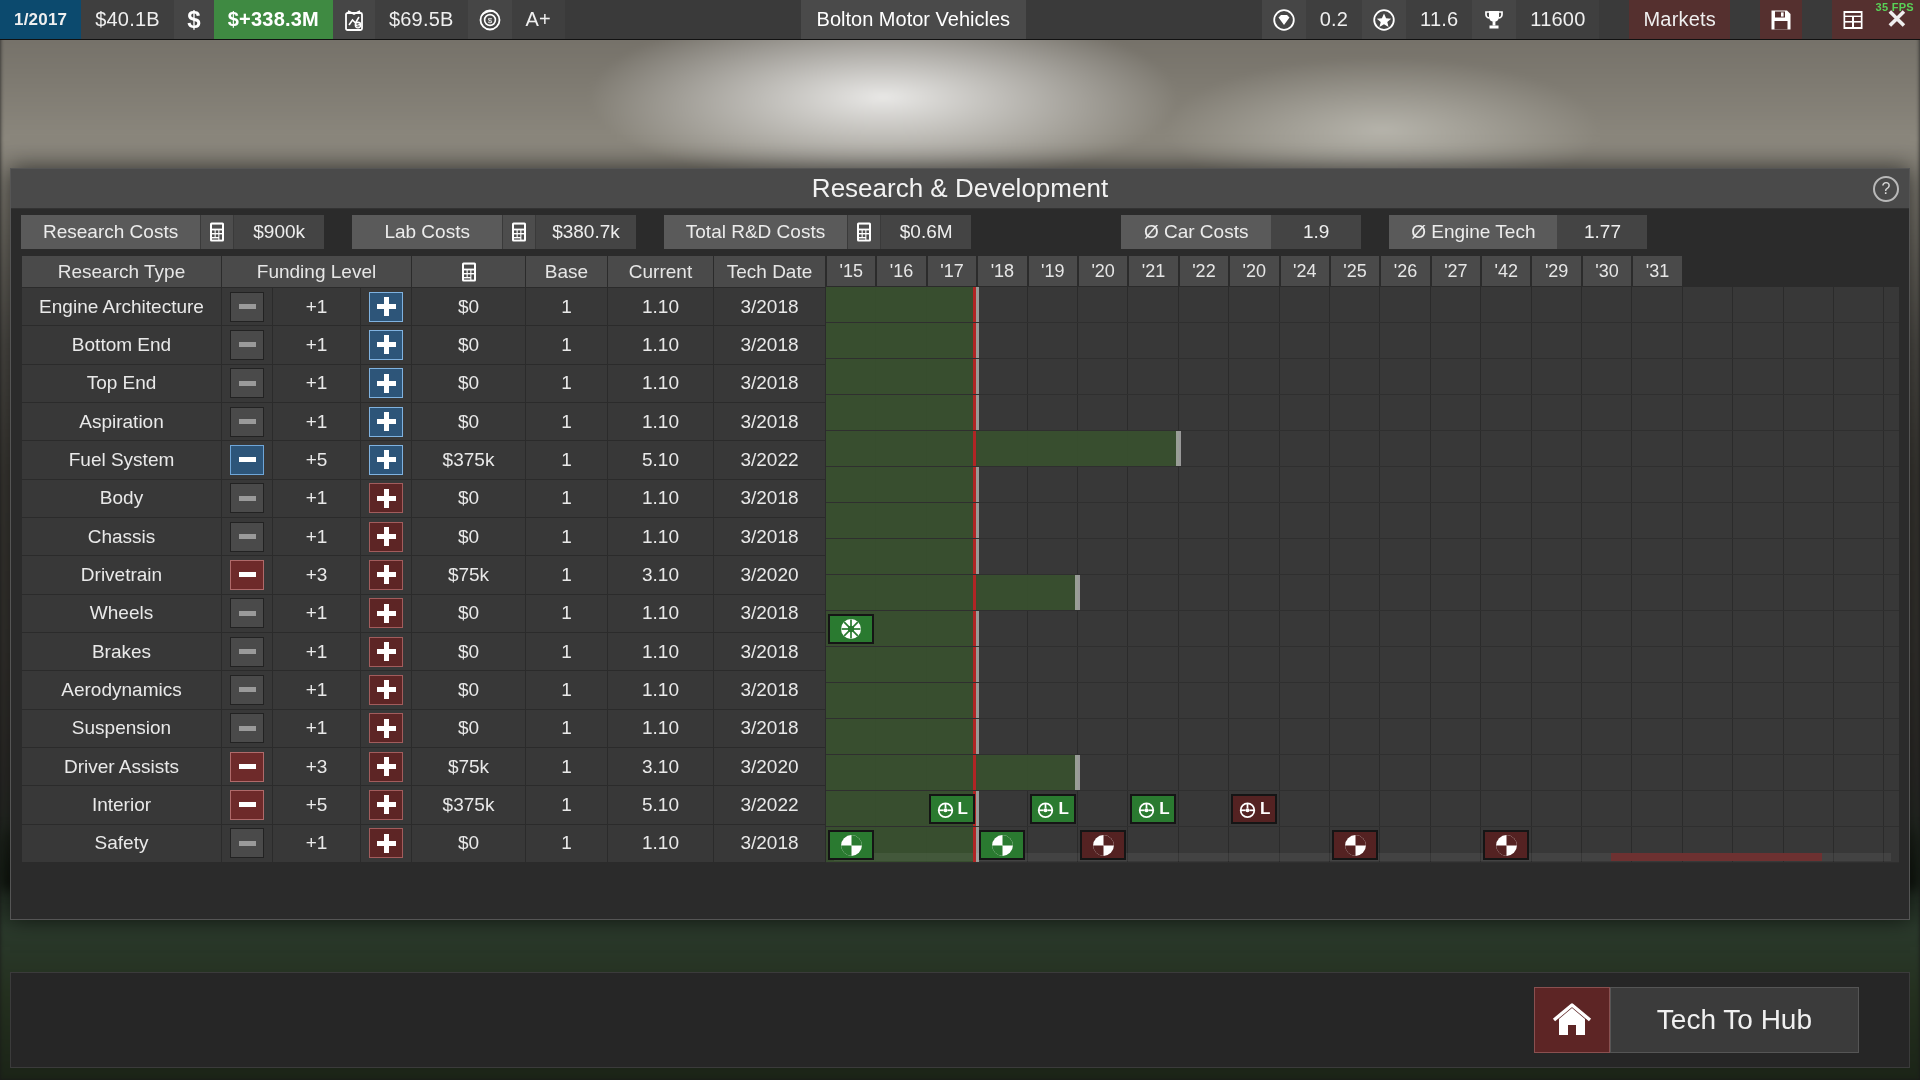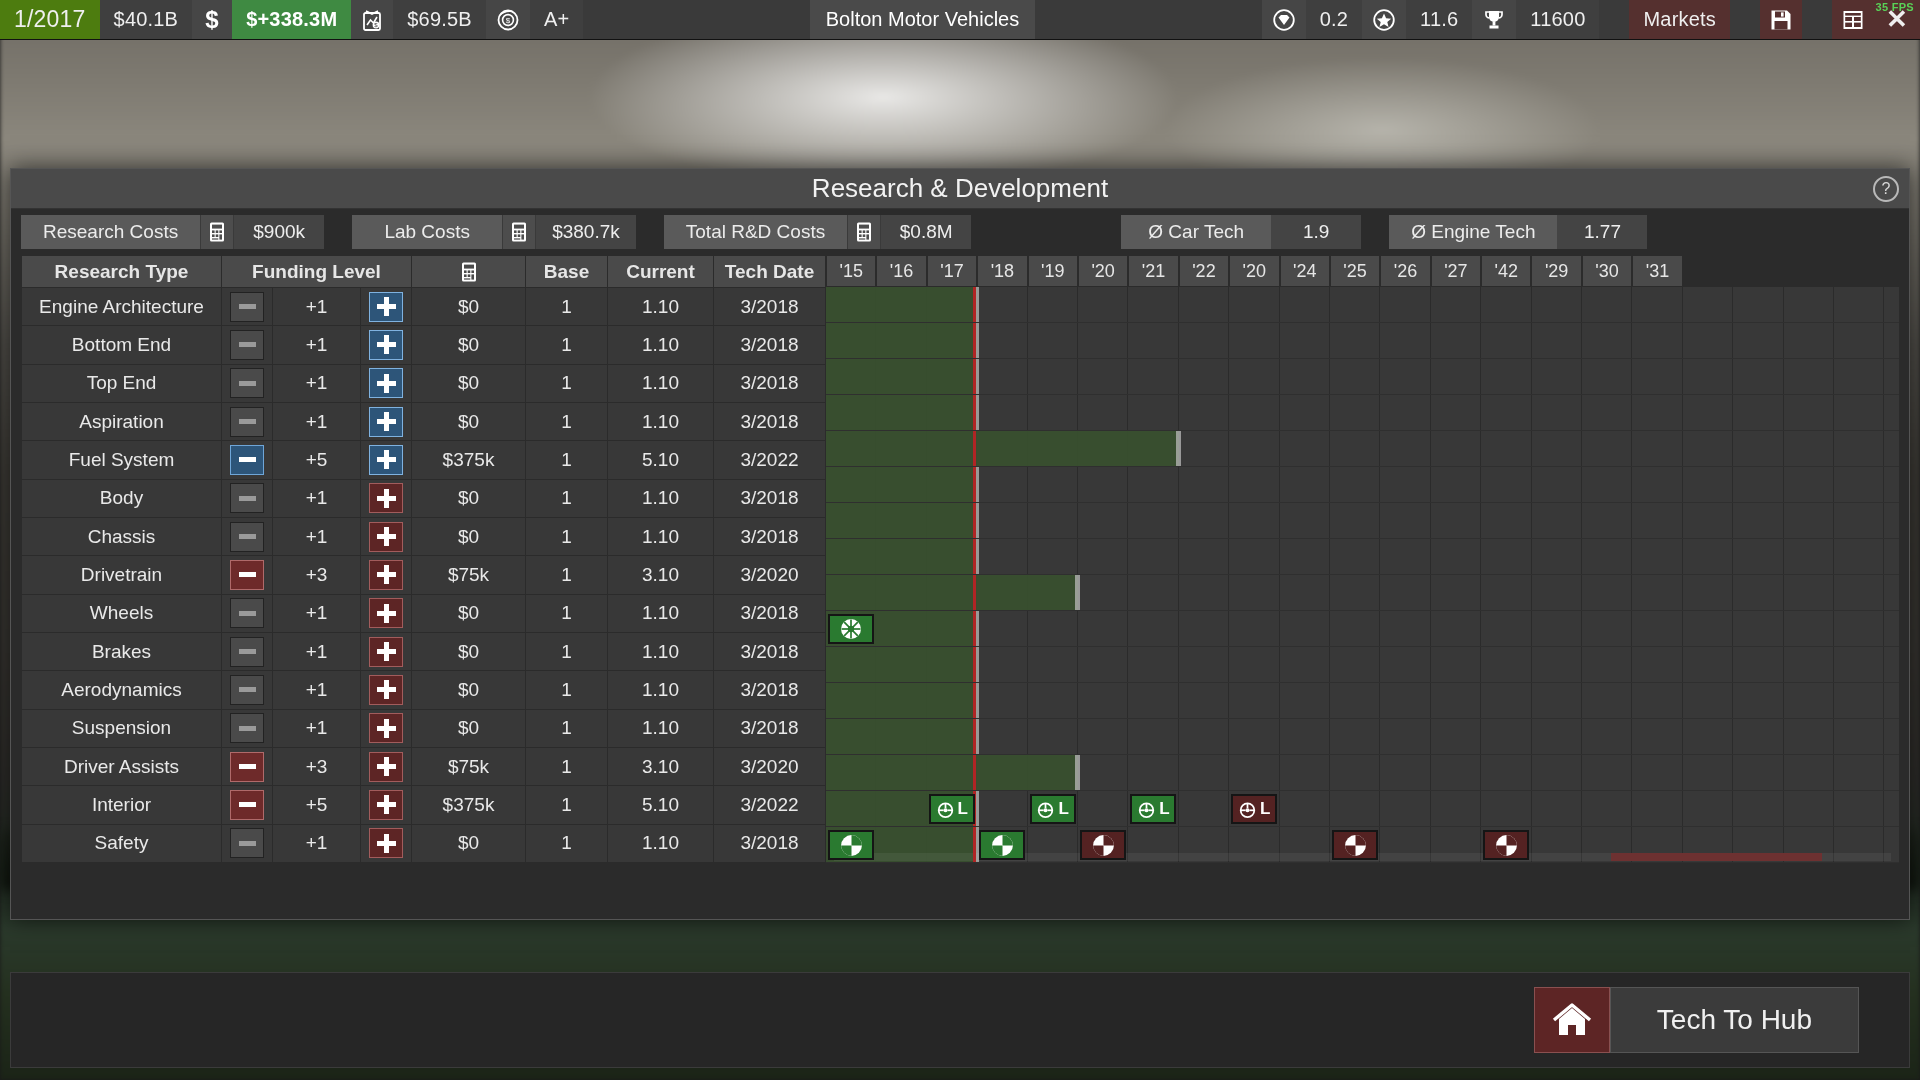--- a/index.html
+++ b/index.html
@@ -40,21 +40,21 @@
   }
   .hud {
     display: flex; align-items: center; justify-content: center;
     padding: 0 14px; font-size: 20px; color: #efefef;
     letter-spacing: .2px; white-space: nowrap;
   }
   .hud.dk  { background: #3f3f3f; }
   .hud.dk2 { background: #464646; }
   .hud.green { background: #3f8a42; color: #fff; font-weight: 600; }
   .hud.red { background: #55302f; margin-left: 30px; }
-  .hud.date { font-weight: 400; font-size: 23px; background:#4d7c0f; }
+  .hud.date { font-weight: 700; font-size: 17px; background:#0c4a6e; }
   .hud.icon { font-size: 22px; padding: 0 10px; }
   .topbar .spacer { flex: 1 1 auto; background: #3a3a3a; }
   .title-chip {
     display:flex; align-items:center; justify-content:center;
     background: #4a4a4a; padding: 0 16px; font-size: 20px; color: #fff;
   }
   .hud.icon svg { display:block; }
   .fps {
     position: absolute; right: 6px; top: 1px;
     font-size: 11px; color: #59d157; font-weight: 700; letter-spacing: .3px;
@@ -98,21 +98,21 @@
     background:#444; color:#eee; font-size:19px; display:flex; align-items:center;
     justify-content:center; padding: 0 16px; min-width: 90px;
   }
   .tb-gap { width: 28px; }
   .tb-gapbig { width: 150px; }
 
   
   .tblwrap { position:relative; display:flex; padding: 0 10px; }
   table.rd { border-collapse: collapse; table-layout: fixed; }
   table.rd th {
-    background:#4a4a4a; color:#e6e6e6; font-weight:700; font-size:19px;
+    background:#4a4a4a; color:#e6e6e6; font-weight:400; font-size:19px;
     height: 32px; border: 1px solid #2b2b2b; padding: 0 6px;
   }
   table.rd td {
     background:#383838; color:#e9e9e9; font-size:19px; height: 36px;
     border: 1px solid #2b2b2b; padding: 0 8px; text-align:center;
   }
   td.rtype { text-align:right; padding-right: 14px; }
   .c-type { width: 200px; }
   .c-fund { width: 44px; }
   .c-lvl  { width: 88px; }
@@ -345,25 +345,25 @@
   <rect x="6" y="3.6" width="10" height="4" fill="#4d4d4d"></rect>
   <rect x="6" y="9.4" width="2.6" height="2.6" fill="#4d4d4d"></rect>
   <rect x="9.7" y="9.4" width="2.6" height="2.6" fill="#4d4d4d"></rect>
   <rect x="13.4" y="9.4" width="2.6" height="2.6" fill="#4d4d4d"></rect>
   <rect x="6" y="13.4" width="2.6" height="2.6" fill="#4d4d4d"></rect>
   <rect x="9.7" y="13.4" width="2.6" height="2.6" fill="#4d4d4d"></rect>
   <rect x="13.4" y="13.4" width="2.6" height="5.2" fill="#4d4d4d"></rect>
   <rect x="6" y="17.4" width="6.3" height="1.2" fill="#4d4d4d"></rect>
             </svg>
           </div>
-          <div class="tb-val">$0.8M</div>
+          <div class="tb-val">$0.6M</div>
         </div>
         <div class="tb-gapbig"></div>
         <div class="tb-group">
-          <div class="tb-lab">Ø Car Tech</div>
+          <div class="tb-lab">Ø Car Costs</div>
           <div class="tb-val">1.9</div>
         </div>
         <div class="tb-gap"></div>
         <div class="tb-group">
           <div class="tb-lab">Ø Engine Tech</div>
           <div class="tb-val">1.77</div>
         </div>
       </div>
 
     <div class="tblwrap">

